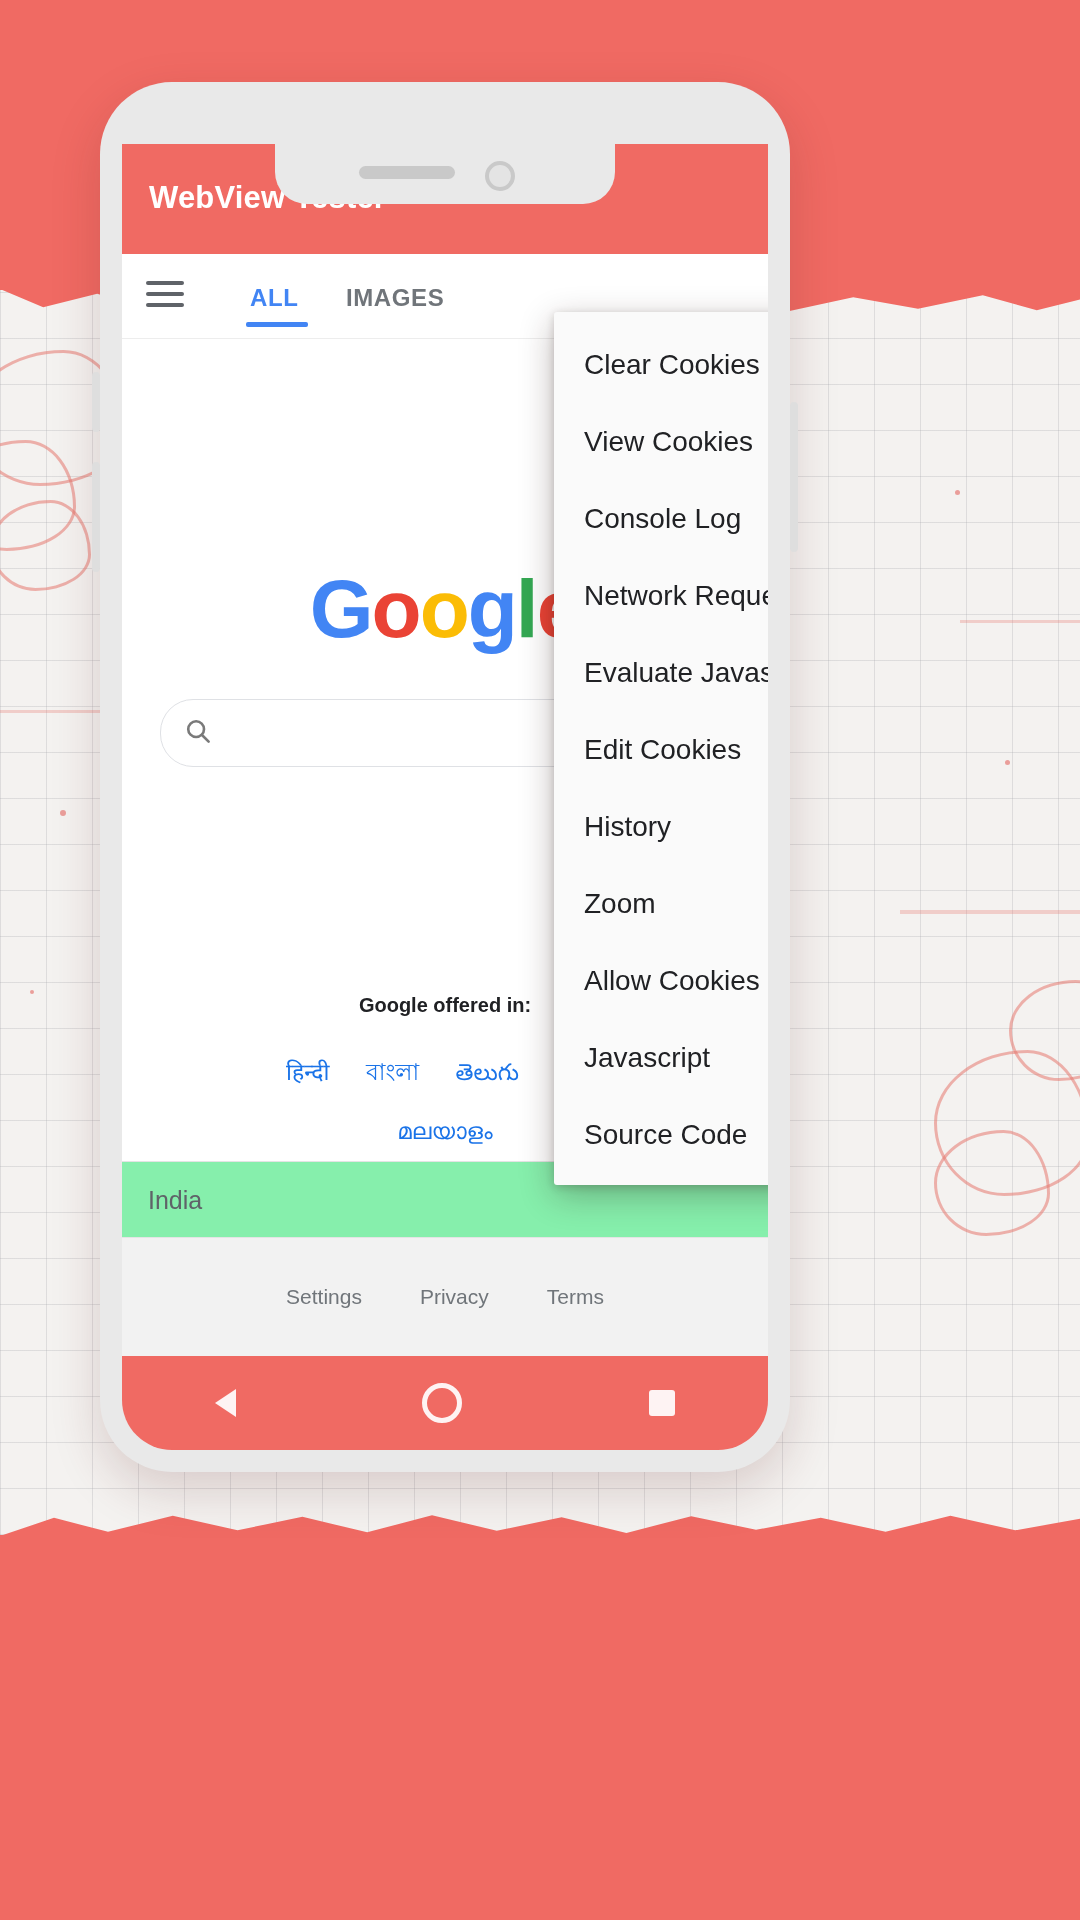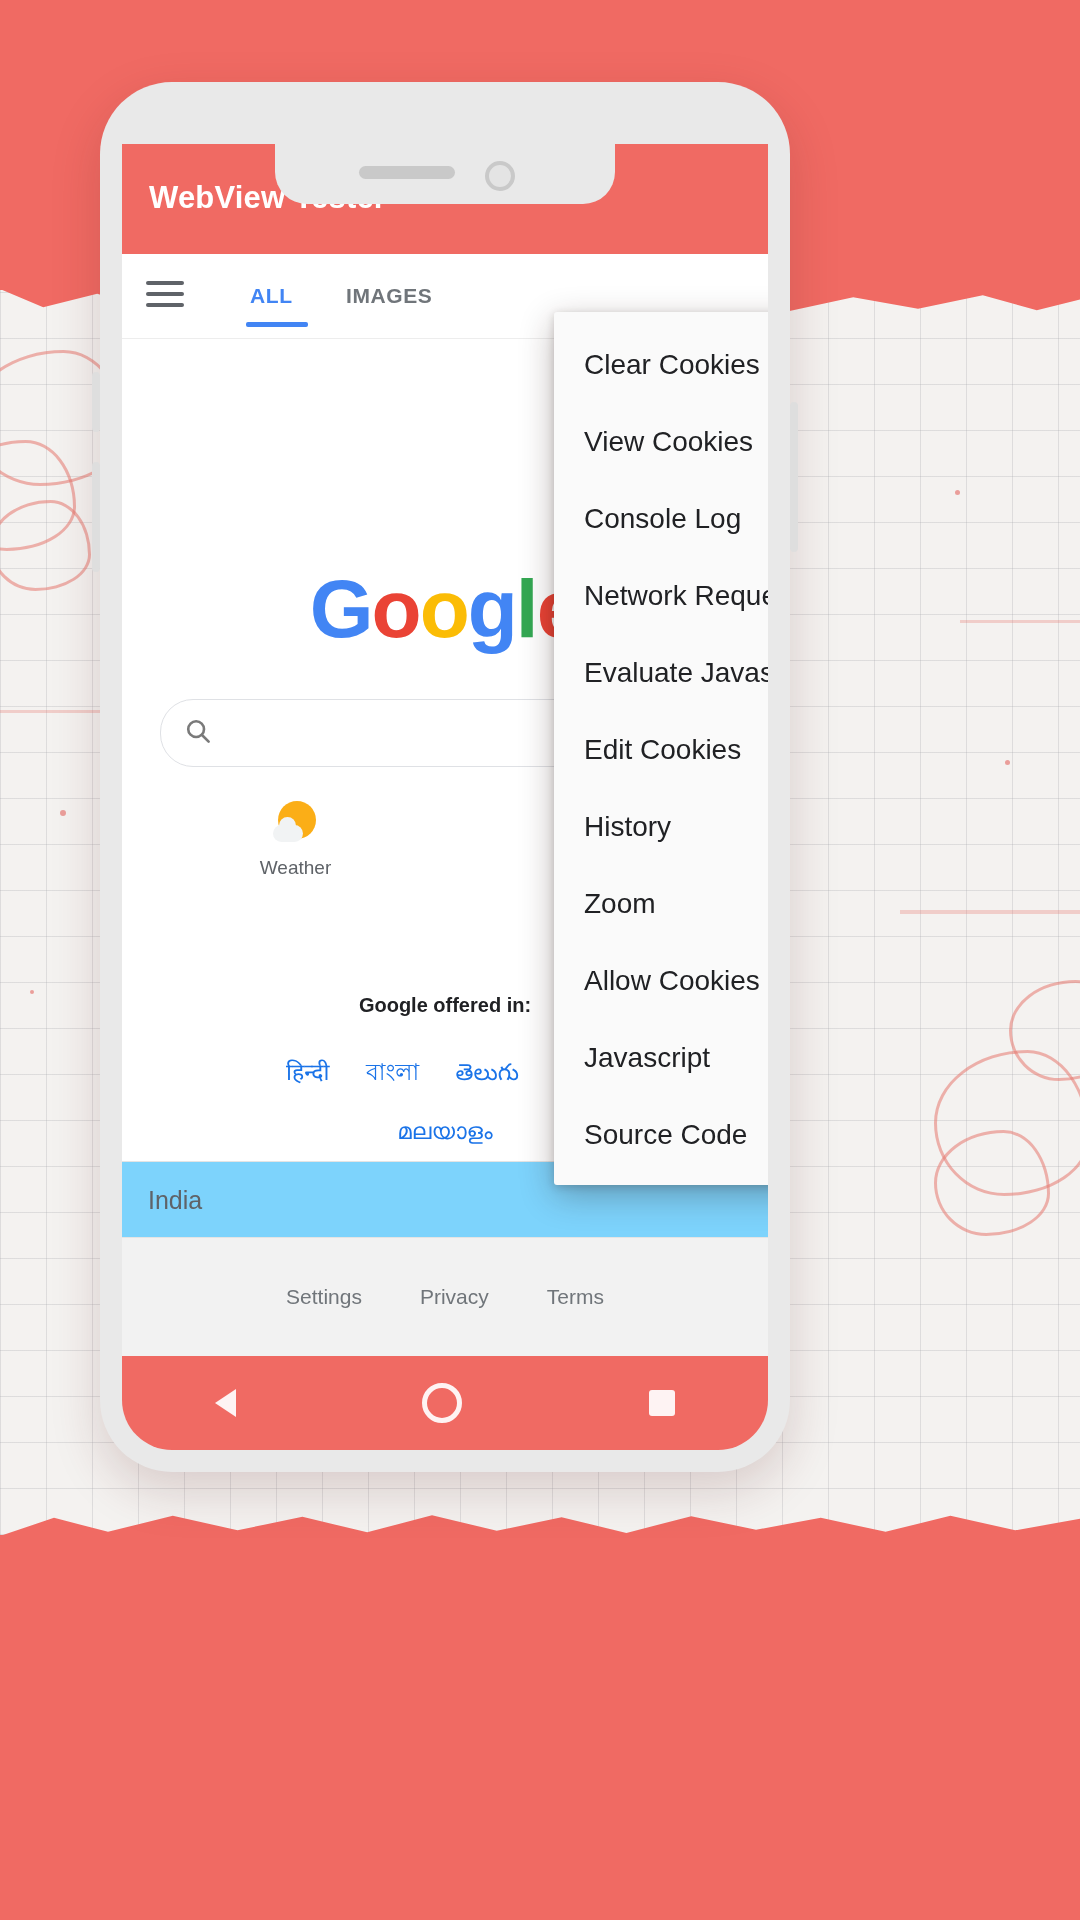--- a/index.html
+++ b/index.html
@@ -113,21 +113,21 @@
   }
   #hamburger {
     position: absolute; left: 24px; top: 27px;
     width: 38px; height: 28px;
   }
   #hamburger span {
     display:block; height: 4px; background: #5F6368; border-radius: 2px; margin-bottom: 7px;
   }
   .gtab {
     position: absolute; top: 30px;
-    font-size: 21px; font-weight: bold; letter-spacing: 0.6px;
+    font-size: 24px; font-weight: bold; letter-spacing: 0.6px;
     color: #70757A;
   }
   .gtab.active { color: #4285F4; }
   .gtab-underline {
     position: absolute; height: 5px; background: #4285F4; border-radius: 2px;
   }
 
   #glogo {
     position: absolute; top: 308px; left: 50%;
     transform: translateX(-50%);
@@ -180,21 +180,21 @@
     text-align: center; font-size: 20px; color: #202124; font-weight: bold;
   }
   #langs {
     position: absolute; top: 790px; left: 0; right: 0;
     text-align: center; line-height: 56px;
   }
   #langs a { color: #1A73E8; font-size: 23px; text-decoration: none; margin: 0 16px; }
 
   #country {
     position: absolute; left: 0; right: 0; bottom: 118px; height: 76px;
-    background: #7dd3fc; border-top: 1px solid #E4E4E4;
+    background: #86efac; border-top: 1px solid #E4E4E4;
     display:flex; align-items:center;
   }
   #country .lbl { margin-left: 26px; font-size: 25px; color: #5F6368; }
 
   #glinks {
     position: absolute; left: 0; right: 0; bottom: 0; height: 118px;
     background: #F2F2F2; border-top: 1px solid #E4E4E4;
     display:flex; align-items:center; justify-content:center; gap: 58px;
   }
   #glinks a { color:#70757A; font-size: 21px; text-decoration:none; }
@@ -290,40 +290,20 @@
 
         <div id="searchbar">
           <span class="mag">
             <svg width="30" height="30" viewBox="0 0 24 24" fill="none" stroke="#7A7A7A" stroke-width="2.1">
               <circle cx="10.5" cy="10.5" r="6.3"></circle>
               <line x1="15.2" y1="15.2" x2="20.5" y2="20.5" stroke-linecap="round"></line>
             </svg>
           </span>
         </div>
 
-        <div id="shortcuts">
-          <div class="shortcut">
-            <div class="ic-weather">
-              <div class="sun"></div>
-                <div class="cloud"></div>
-            </div>
-            <div class="lbl">Weather</div>
-          </div>
-          <div class="shortcut">
-            <div class="ic-trophy">
-              <div class="hl"></div>
-                <div class="hr"></div>
-              <div class="cup"></div>
-                <div class="star">★</div>
-              <div class="stem"></div>
-                <div class="base"></div>
-            </div>
-            <div class="lbl">Sports</div>
-          </div>
-        </div>
 
         <div id="gfooter-note">Google offered in:</div>
 
         <div id="langs">
           <a href="#">हिन्दी</a>
           <a href="#">বাংলা</a>
           <a href="#">తెలుగు</a>
           <a href="#">मराठी</a>
           <br>
           <a href="#">മലയാളം</a>

